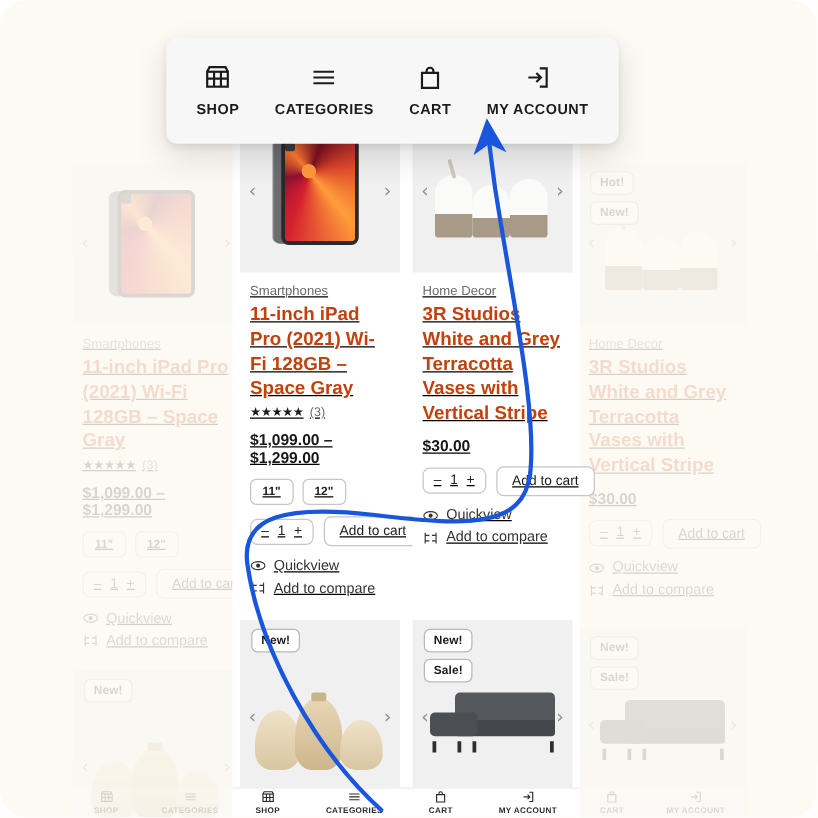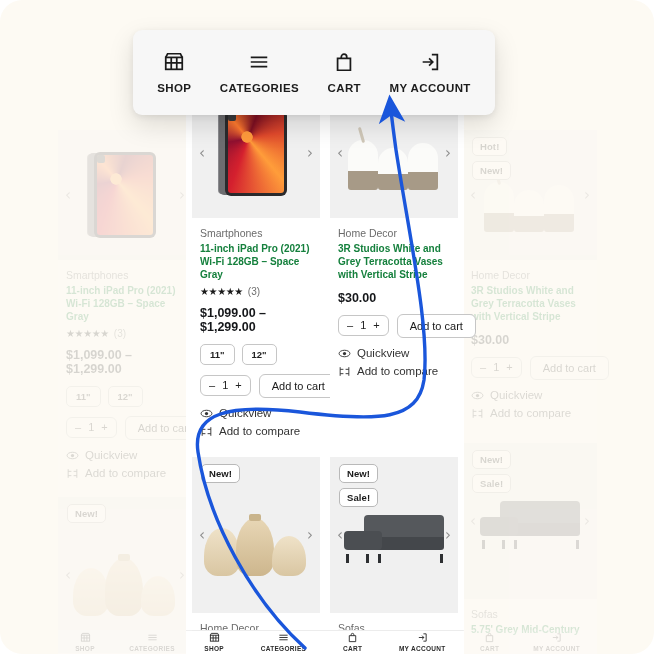--- a/index.html
+++ b/index.html
@@ -107,23 +107,23 @@
   .rv3 { left:68px;width:34px; height:40px; border-radius:50% 50% 38% 38%/60% 60% 30% 30%; }
   .rv-neck{ position:absolute; top:-4px; left:50%; transform:translateX(-50%); width:12px; height:7px; background:#c9b48c; border-radius:2px; }
 
   .sofa { position:absolute; left:50%; top:52%; transform:translate(-50%,-50%); width:104px; height:50px; }
   .sofa-back { position:absolute; left:22px; top:2px; width:80px; height:24px; background:#55585c; border-radius:4px 4px 0 0; }
   .sofa-seat { position:absolute; left:22px; top:24px; width:80px; height:13px; background:#44474b; border-radius:0 0 3px 3px; }
   .sofa-chaise{ position:absolute; left:2px; top:18px; width:38px; height:19px; background:#4b4e52; border-radius:4px; }
   .sofa-leg { position:absolute; bottom:0; width:3px; height:9px; background:#2d2f32; }
 
   
-  .info { padding: 9px 8px 4px 8px; }
+  .info { padding: 9px 8px 4px 8px; text-decoration: underline; }
   .cat   { font-size: 10.5px; color: #6b6b6b; margin-bottom: 3px; }
-  .title { font-size: 10px; font-weight: 700; color: #15803d; line-height: 1.32; }
+  .title { font-size: 15px; font-weight: 700; color: #c2410c; line-height: 1.32; }
   .rating{ margin-top: 4px; display:flex; align-items:center; gap:5px; }
   .stars { font-size: 10px; color:#1a1a1a; letter-spacing:-0.4px; font-family:"DejaVu Sans", sans-serif; }
   .rcount{ font-size: 10px; color:#6e6e6e; }
   .price { font-size: 12.5px; font-weight: 700; color:#15171a; margin-top: 9px; }
 
   .swatches { display:flex; gap:7px; margin-top:10px; }
   .swatch {
     border:1px solid #c6c6c6; border-radius:5px;
     font-size:9.5px; font-weight:700; color:#222;
     padding:4px 9px; background:#fff;

